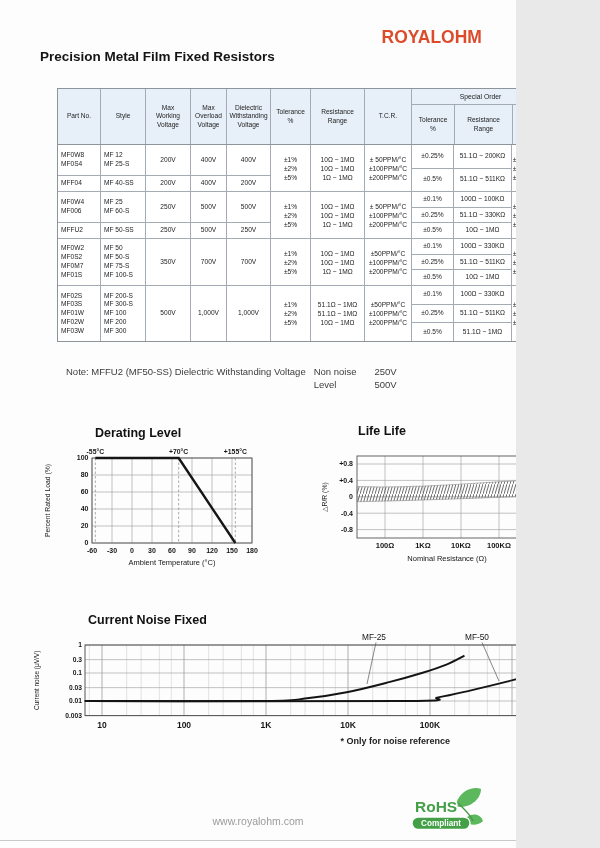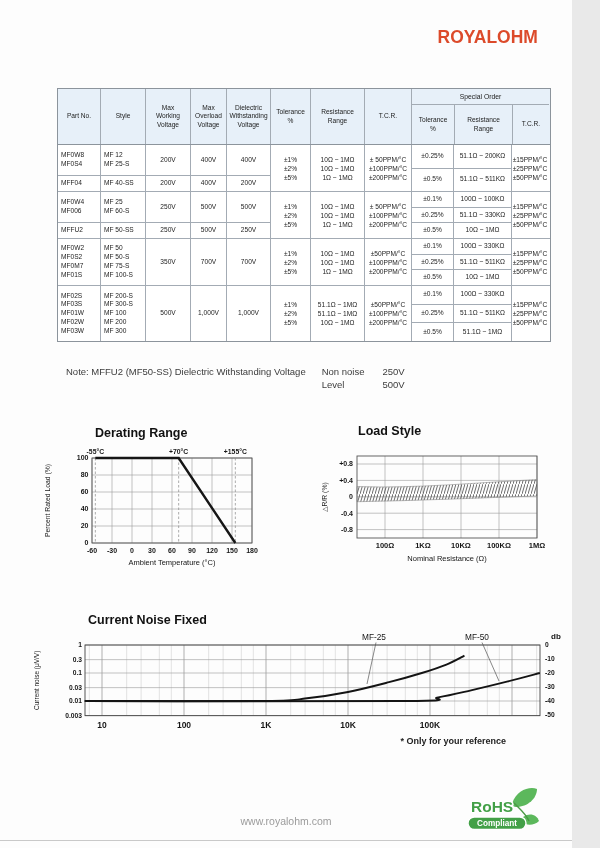--- a/index.html
+++ b/index.html
@@ -1,16 +1,16 @@
 <!DOCTYPE html>
 <html><head>
 <meta charset="utf-8">
 <style>
   html,body{margin:0;padding:0;background:#e9e9e9;}
-  .page{position:relative;width:572px;height:848px;background:#fdfdfd;overflow:hidden;
+  .page{position:relative;width:516px;height:848px;background:#fdfdfd;overflow:hidden;
         font-family:"Liberation Sans",sans-serif;color:#1a1a1a;}
   .logo{position:absolute;top:27px;right:33px;font-size:18px;font-weight:bold;
         color:#dc4a2a;letter-spacing:0px;transform:scaleX(.97);}
   .title{position:absolute;top:49px;left:40px;margin:0;font-size:13.5px;font-weight:bold;color:#141414;}
 
   
   .spec-table{position:absolute;left:57px;top:88px;width:492px;border:1px solid #8c949c;
               background:#fff;font-size:6.6px;color:#1c1c1c;}
   .thead{display:flex;background:#e7f0f9;border-bottom:1px solid #8c949c;height:55px;}
   .hc{display:flex;align-items:center;justify-content:center;text-align:center;
@@ -24,21 +24,21 @@
   .tg + .tg{border-top:1px solid #a3abb4;}
   .col{display:flex;flex-direction:column;border-left:1px solid #a3abb4;box-sizing:border-box;
        overflow:hidden;}
   .col.center{justify-content:center;text-align:center;white-space:pre-line;line-height:9px;}
   .sub{display:flex;align-items:center;white-space:pre-line;line-height:8.8px;box-sizing:border-box;}
   .sub + .sub{border-top:1px solid #a3abb4;}
   .sub.left{padding-left:3px;justify-content:flex-start;}
   .sub.ctr{justify-content:center;text-align:center;}
 
   
-  .note{position:absolute;left:66px;top:366px;font-size:9.5px;color:#3c3c3c;display:flex;gap:16px;}
+  .note{position:absolute;left:66px;top:366px;font-size:9.5px;color:#3c3c3c;display:flex;gap:8px;}
   .note-rows{display:grid;grid-template-columns:auto auto;column-gap:18px;row-gap:2px;}
 
   
   .chart-title{position:absolute;font-size:12.5px;font-weight:bold;color:#111;}
   #deratingTitle{left:95px;top:426px;}
   #loadlifeTitle{left:358px;top:424px;}
   #noiseTitle{left:88px;top:613px;}
   #deratingSvg{position:absolute;left:38px;top:444px;}
   #loadlifeSvg{position:absolute;left:315px;top:444px;}
   #noiseSvg{position:absolute;left:30px;top:630px;}
@@ -49,20 +49,21 @@
   .footer-url{position:absolute;top:815px;left:0;right:0;text-align:center;
               color:#9b9b9b;font-size:10.5px;}
   .rohs{position:absolute;top:786px;right:30px;}
 </style>
 </head>
 <body>
 
 <div class="page">
 
   <div class="logo">ROYALOHM</div>
+  <h1 class="title">Precision Metal Film Fixed Resistors</h1>
 
   <div class="spec-table" id="specTable">
       <div class="thead">
         <div class="hc nb" style="flex: 0 0 42px;">Part No.</div>
         <div class="hc" style="flex: 0 0 45px;">Style</div>
         <div class="hc" style="flex: 0 0 45px;">Max
 Working
 Voltage</div>
         <div class="hc" style="flex: 0 0 36px;">Max
 Overload
@@ -273,21 +274,21 @@
   <div class="note">
     <span>Note: MFFU2 (MF50-SS) Dielectric Withstanding Voltage</span>
     <span class="note-rows">
       <span>Non noise</span>
       <span>250V</span>
       <span>Level</span>
       <span>500V</span>
     </span>
   </div>
 
-  <div class="chart-title" id="deratingTitle">Derating Range</div>
+  <div class="chart-title" id="deratingTitle">Derating Level</div>
   <svg id="deratingSvg" width="272" height="132">
       <line x1="54" y1="14" x2="54" y2="99" stroke="#9b9b9b" stroke-width="0.6"></line>
       <text x="54" y="108.5" fill="#161616" font-size="7" text-anchor="middle" font-weight="bold" font-family="Liberation Sans, sans-serif">-60</text>
       <line x1="74" y1="14" x2="74" y2="99" stroke="#9b9b9b" stroke-width="0.6"></line>
       <text x="74" y="108.5" fill="#161616" font-size="7" text-anchor="middle" font-weight="bold" font-family="Liberation Sans, sans-serif">-30</text>
       <line x1="94" y1="14" x2="94" y2="99" stroke="#9b9b9b" stroke-width="0.6"></line>
       <text x="94" y="108.5" fill="#161616" font-size="7" text-anchor="middle" font-weight="bold" font-family="Liberation Sans, sans-serif">0</text>
       <line x1="114" y1="14" x2="114" y2="99" stroke="#9b9b9b" stroke-width="0.6"></line>
       <text x="114" y="108.5" fill="#161616" font-size="7" text-anchor="middle" font-weight="bold" font-family="Liberation Sans, sans-serif">30</text>
       <line x1="134" y1="14" x2="134" y2="99" stroke="#9b9b9b" stroke-width="0.6"></line>
@@ -317,21 +318,21 @@
       <text x="57.333333333333336" y="9.5" fill="#161616" font-size="6.8" text-anchor="middle" font-weight="bold" font-family="Liberation Sans, sans-serif">-55°C</text>
       <line x1="140.66666666666666" y1="14" x2="140.66666666666666" y2="99" stroke="#888" stroke-width="0.7" stroke-dasharray="2.5,2"></line>
       <text x="140.66666666666666" y="9.5" fill="#161616" font-size="6.8" text-anchor="middle" font-weight="bold" font-family="Liberation Sans, sans-serif">+70°C</text>
       <line x1="197.33333333333334" y1="14" x2="197.33333333333334" y2="99" stroke="#888" stroke-width="0.7" stroke-dasharray="2.5,2"></line>
       <text x="197.33333333333334" y="9.5" fill="#161616" font-size="6.8" text-anchor="middle" font-weight="bold" font-family="Liberation Sans, sans-serif">+155°C</text>
       <polyline points="57.333333333333336,14 140.66666666666666,14 197.33333333333334,99" fill="none" stroke="#161616" stroke-width="2.4"></polyline>
       <text x="134" y="121" fill="#161616" font-size="7.5" text-anchor="middle" font-weight="normal" font-family="Liberation Sans, sans-serif">Ambient Temperature (°C)</text>
       <text x="12" y="56.5" fill="#161616" font-size="6.8" text-anchor="middle" font-weight="normal" font-family="Liberation Sans, sans-serif" transform="rotate(-90 12 56.5)">Percent Rated Load (%)</text>
     </svg>
 
-  <div class="chart-title" id="loadlifeTitle">Load Style</div>
+  <div class="chart-title" id="loadlifeTitle">Life Life</div>
   <svg id="loadlifeSvg" width="258" height="132">
       <defs>
         <pattern id="hatchP" patternUnits="userSpaceOnUse" width="3" height="10">
           <line x1="0" y1="10" x2="3" y2="0" stroke="#3c3c3c" stroke-width="0.75"></line>
         </pattern>
       </defs>
       <line x1="42" y1="19.999999999999993" x2="222" y2="19.999999999999993" stroke="#9b9b9b" stroke-width="0.6"></line>
       <text x="38" y="22.299999999999994" fill="#161616" font-size="7" text-anchor="end" font-weight="bold" font-family="Liberation Sans, sans-serif">+0.8</text>
       <line x1="42" y1="36.39999999999999" x2="222" y2="36.39999999999999" stroke="#9b9b9b" stroke-width="0.6"></line>
       <text x="38" y="38.69999999999999" fill="#161616" font-size="7" text-anchor="end" font-weight="bold" font-family="Liberation Sans, sans-serif">+0.4</text>
@@ -414,21 +415,21 @@
       <text x="526" y="9" fill="#161616" font-size="8" text-anchor="middle" font-weight="bold" font-family="Liberation Sans, sans-serif">db</text>
       <text x="9" y="50.320302433924724" fill="#161616" font-size="6.5" text-anchor="middle" font-weight="normal" font-family="Liberation Sans, sans-serif" transform="rotate(-90 9 50.320302433924724)">Current noise (μV/V)</text>
       <path d="M54.78,71C84.98333333333333,71 198.96333333333334,71.45224672737093 236,71C273.0366666666667,70.54775327262907 263.3333333333333,69.79020967786605 277,68.28651963577443C290.6666666666667,66.7828295936828 304.3333333333333,64.66206969044602 318,61.97785974745026C331.6666666666667,59.29364980445451 346.7,55.344236602374956 359,52.18125997779991C371.3,49.01828335322487 382.23333333333335,45.935016642731895 391.8,43C401.3666666666667,40.064983357268105 409.29333333333335,37.47965680993206 416.40000000000003,34.571160121408525C423.5066666666667,31.66266343288499 431.43333333333334,27.05270991095041 434.44,25.549019868858785" fill="none" stroke="#141414" stroke-width="1.9"></path>
       <path d="M54.78,71C108.21666666666667,71 316.4966666666667,71.6082242529767 375.40000000000003,71C434.30333333333334,70.3917757470233 397.26666666666665,69.12497361012733 408.2,67.35065448213983C419.1333333333333,65.57633535415233 429.3833333333333,63.00772099933309 441,60.35408523207503C452.6166666666667,57.70044946481697 466.42,54.32118741727065 477.90000000000003,51.428839878591475C489.38000000000005,48.5364923399123 504.55,44.404806646431915 509.88,43" fill="none" stroke="#141414" stroke-width="1.9"></path>
       <text x="344" y="10" fill="#161616" font-size="8.3" text-anchor="middle" font-weight="normal" font-family="Liberation Sans, sans-serif">MF-25</text>
       <line x1="346" y1="12.5" x2="337" y2="54" stroke="#555" stroke-width="0.7"></line>
       <text x="447" y="10" fill="#161616" font-size="8.3" text-anchor="middle" font-weight="normal" font-family="Liberation Sans, sans-serif">MF-50</text>
       <line x1="452" y1="12.5" x2="469" y2="51" stroke="#555" stroke-width="0.7"></line>
     </svg>
 
-  <div class="footnote">* Only for your reference</div>
+  <div class="footnote">* Only for noise reference</div>
 
   <div class="footer-url">www.royalohm.com</div>
   <div class="footer-rule"></div>
 
   <svg class="rohs" width="76" height="48">
     <path d="M46 18 C50 4 64 0 71 3 C71 12 62 21 50 21 C48 21 46.5 19.8 46 18 Z" fill="#5cb85c"></path>
     <path d="M57 31 C64 26 71 29 73 35 C68 40 59 40 56 35 Z" fill="#5cb85c"></path>
     <path d="M48 17 C54 23 60 28 63 35" stroke="#4a9a44" fill="none" stroke-width="1.4"></path>
     <text x="5" y="26" font-size="15.5" font-weight="bold" fill="#43a047" stroke="#ffffff" stroke-width="3" paint-order="stroke" stroke-linejoin="round" font-family="Liberation Sans, sans-serif">RoHS</text>
     <rect x="2" y="31" width="58" height="12.5" rx="6.2" fill="#43a047" stroke="#ffffff" stroke-width="1.4"></rect>

